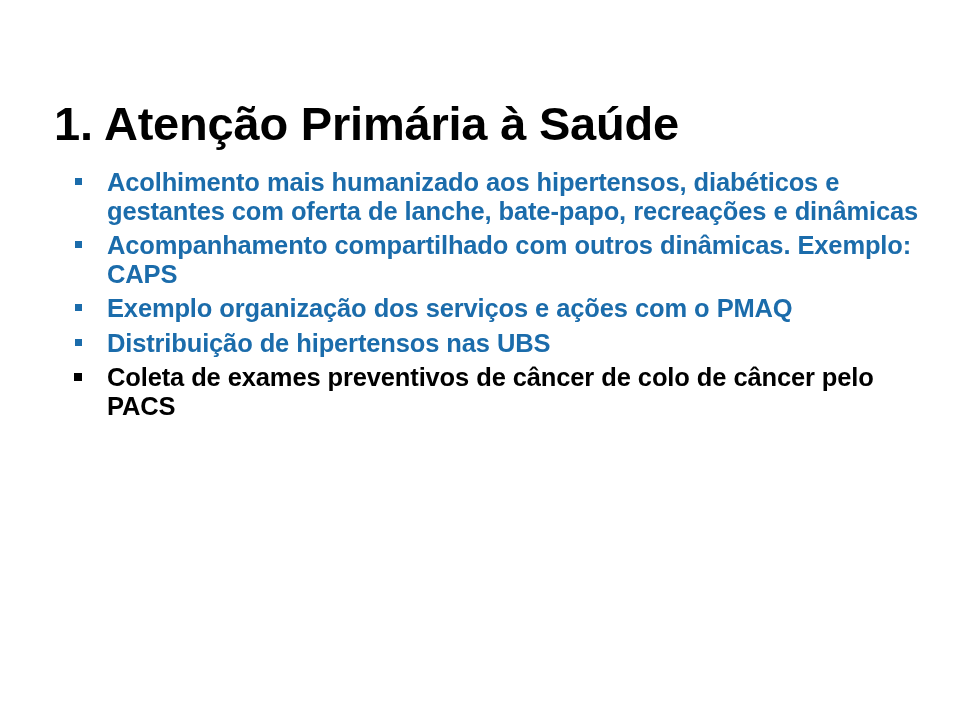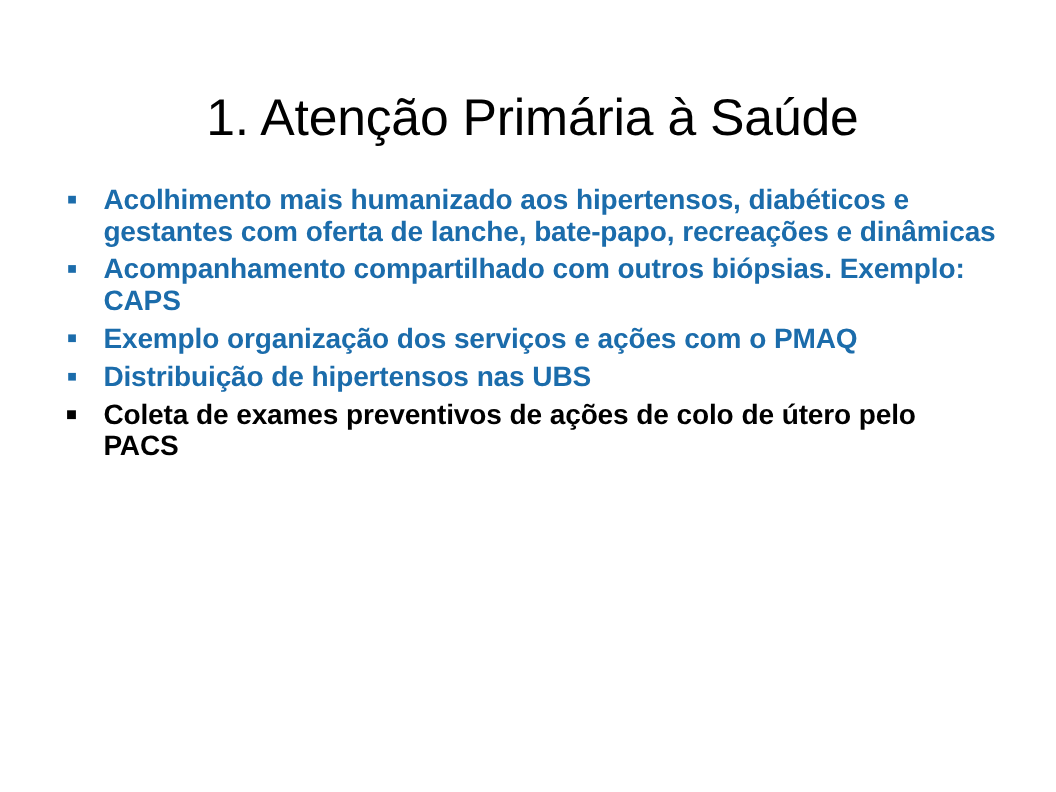--- a/index.html
+++ b/index.html
@@ -21,36 +21,35 @@
     inset: 0;
     width: 960px;
     height: 720px;
     background: #ffffff;
   }
 
   
   .slide-title {
     position: absolute;
     left: 54px;
-    top: 48px;
+    top: 65px;
     width: 860px;
     font-size: 47px;
     line-height: 56px;
-    font-weight: 400;
+    font-weight: 700;
     color: #000000;
     letter-spacing: -0.2px;
     white-space: nowrap;
     font-stretch: condensed;
-    text-align: center;
   }
 
   
   .bullet-list {
     position: absolute;
-    left: 54px;
+    left: 67px;
     top: 168px;
     width: 852px;
     margin: 0;
     padding: 0;
     list-style: none;
   }
 
   .bullet-item {
     position: relative;
     padding-left: 40px;
@@ -106,33 +105,33 @@
 
   <ul class="bullet-list">
 
     <li class="bullet-item">
       <span class="marker"></span>
       <span class="bullet-text">Acolhimento mais humanizado aos hipertensos, diabéticos e gestantes com oferta de lanche, bate-papo, recreações e dinâmicas</span>
     </li>
 
     <li class="bullet-item">
       <span class="marker"></span>
-      <span class="bullet-text">Acompanhamento compartilhado com outros biópsias. Exemplo: CAPS</span>
+      <span class="bullet-text">Acompanhamento compartilhado com outros dinâmicas. Exemplo: CAPS</span>
     </li>
 
     <li class="bullet-item">
       <span class="marker"></span>
       <span class="bullet-text">Exemplo organização dos serviços e ações com o PMAQ</span>
     </li>
 
 
     <li class="bullet-item">
       <span class="marker"></span>
       <span class="bullet-text">Distribuição de hipertensos nas UBS</span>
     </li>
 
     <li class="bullet-item is-black">
       <span class="marker"></span>
-      <span class="bullet-text">Coleta de exames preventivos de ações de colo de útero pelo PACS</span>
+      <span class="bullet-text">Coleta de exames preventivos de câncer de colo de câncer pelo PACS</span>
     </li>
 
   </ul>
 </div>
 
 </body></html>

